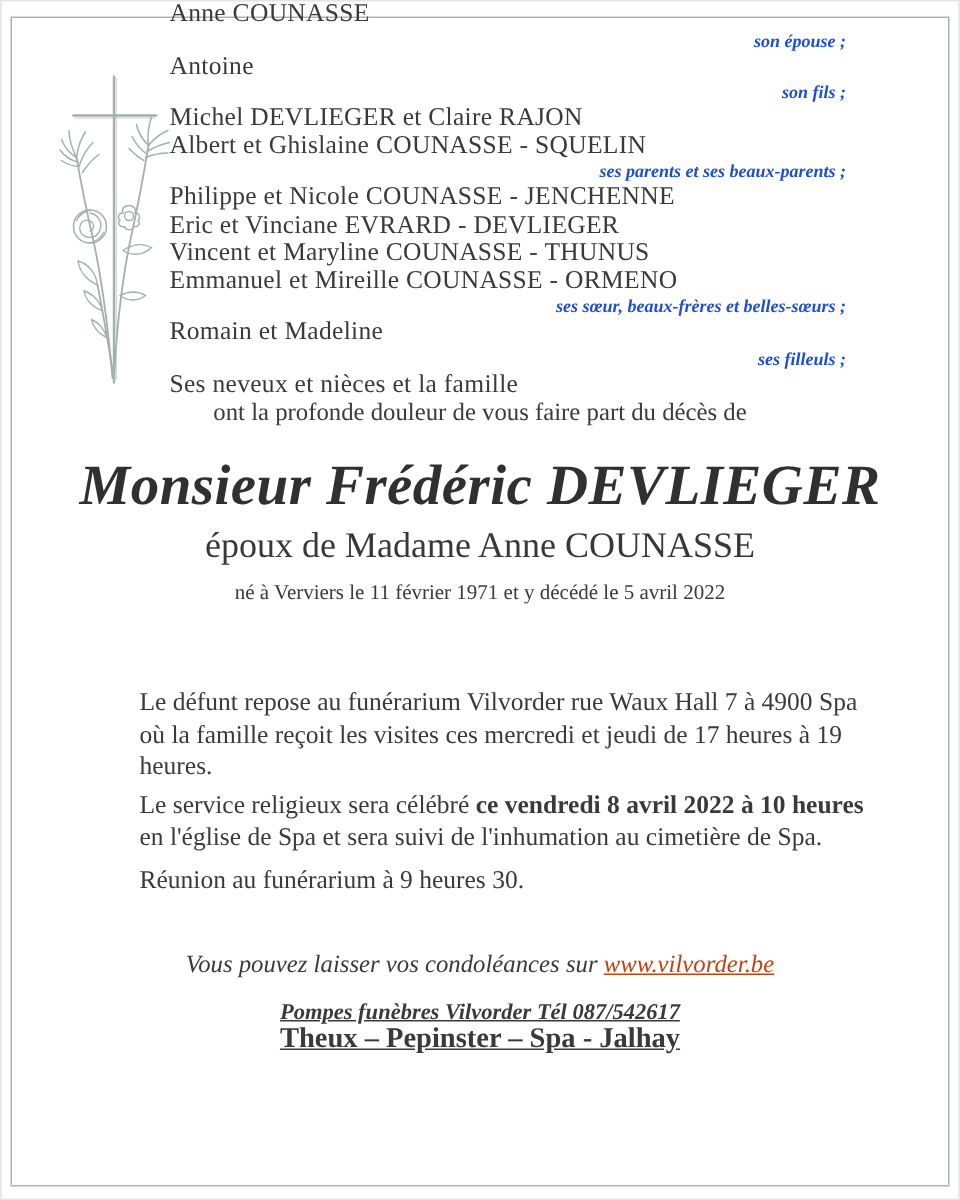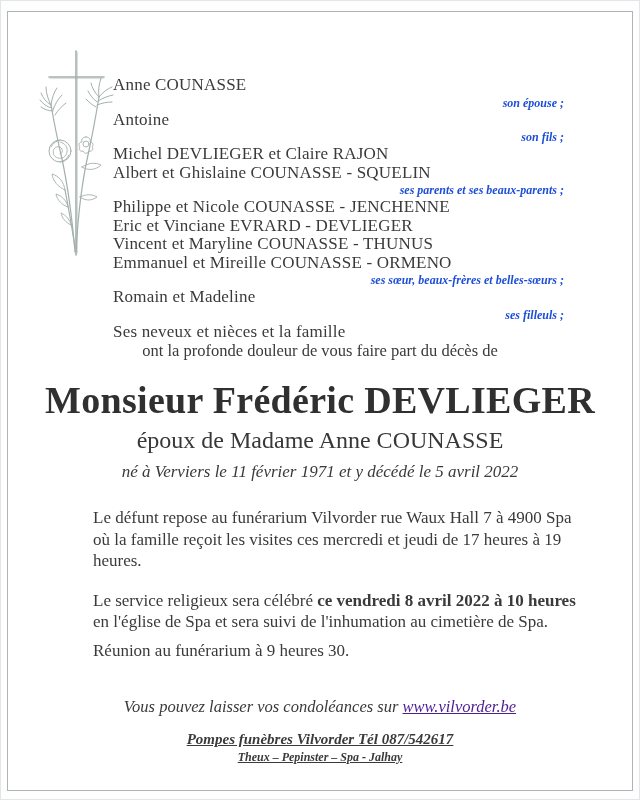--- a/index.html
+++ b/index.html
@@ -30,21 +30,20 @@
   .sheet{
     position:absolute;inset:0;
   }
   .cross-art{
     position:absolute;
     left:38px;top:47px;
     width:78px;height:218px;
   }
   
   .mourners{
-    padding-top:76px;
     margin-left:113px;
     margin-right:76px;
     font-size:17px;
   }
   .name-line{
     line-height:18.5px;
     letter-spacing:.2px;
   }
   .relation{
     font-style:italic;
@@ -60,70 +59,69 @@
     font-size:16.5px;
     line-height:20px;
   }
   .deceased-name{
     margin-top:16px;
     font-size:38px;
     line-height:46px;
     font-weight:600;
     color:#303030;
     letter-spacing:.3px;
+    font-style:italic;
   }
   .spouse-line{
     margin-top:2px;
     font-size:24px;
     line-height:30px;
     font-weight:400;
     color:#383838;
   }
   .life-dates{
     margin-top:6px;
-    font-size:17px;
+    font-size:14px;
     line-height:22px;
-    font-style:italic;
   }
   
   .details{
     margin-left:93px;
     margin-right:40px;
     font-size:17px;
   }
   .details p{line-height:21.5px;}
-  .p-repose{margin-top:24px;}
-  .p-service{margin-top:18px;}
+  .p-repose{margin-top:50px;}
+  .p-service{margin-top:4px;}
   .p-reunion{margin-top:7px;}
   .bold{font-weight:bold;}
   
   .footer{text-align:center;}
   .condolences{
     margin-top:36px;
     font-style:italic;
     font-size:16.5px;
     line-height:20px;
   }
   .condolences .site{
     text-decoration:underline;
-    color:#4c1d95;
+    color:#c2410c;
   }
   .funeral-home{
     margin-top:13px;
     font-size:15px;
     line-height:18px;
     font-weight:bold;
     font-style:italic;
     text-decoration:underline;
   }
   .locations{
-    font-size:12px;
+    font-size:19px;
     line-height:18px;
     font-weight:bold;
-    font-style:italic;
     text-decoration:underline;
   }
 </style>
 </head>
 <body>
 
 <div class="scan-edge"></div>
 <div class="page-frame"></div>
 
 <div class="sheet">

